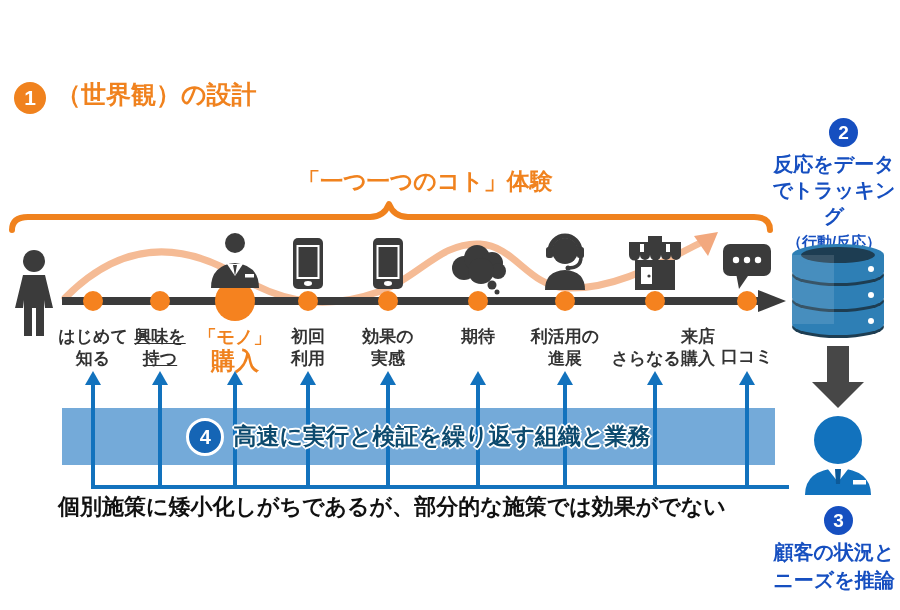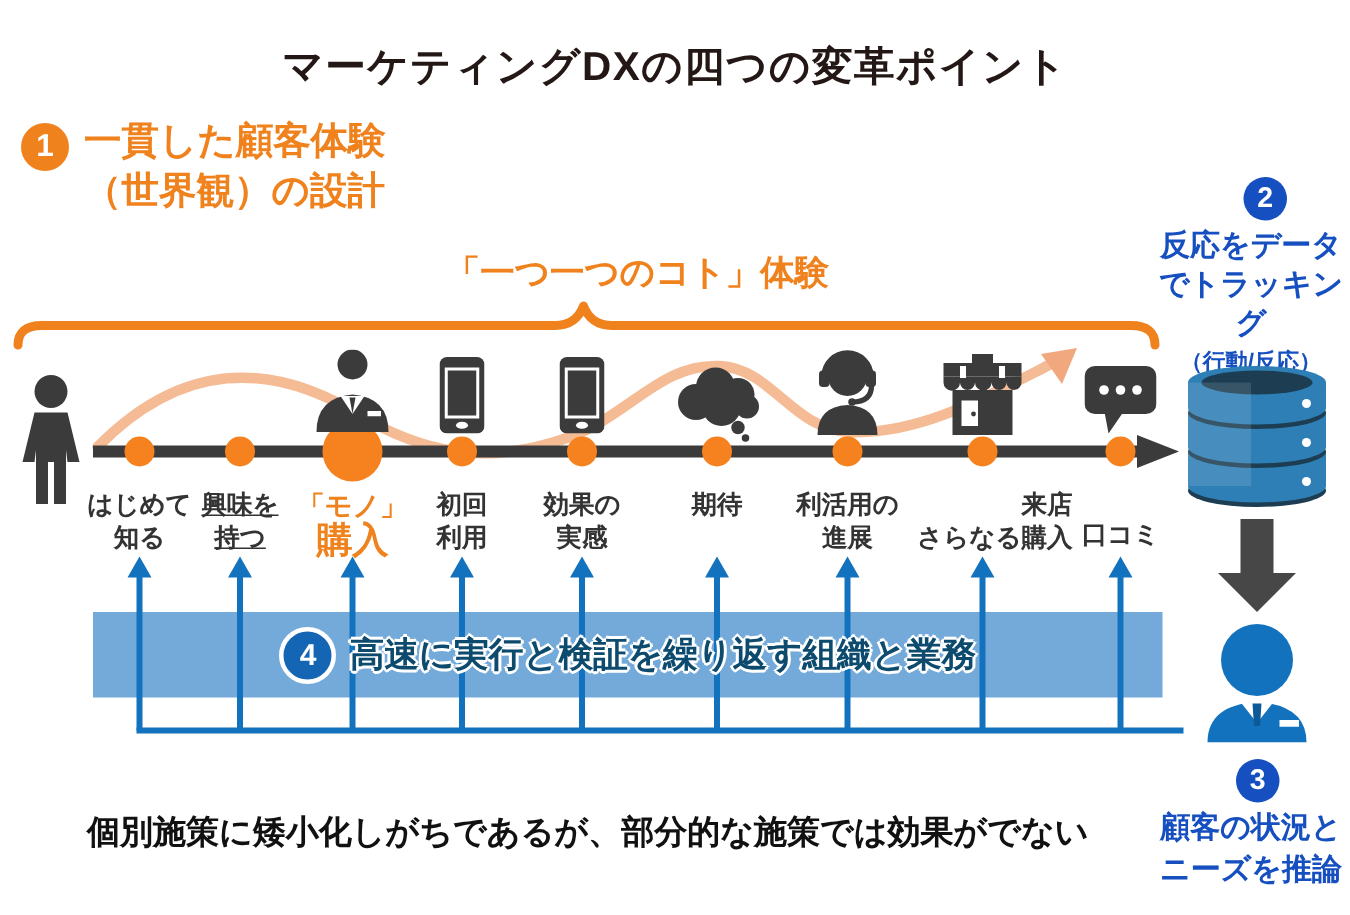--- a/index.html
+++ b/index.html
@@ -34,36 +34,34 @@
   
   .bar4{left:62px;top:408px;width:713px;height:57px;background:#74aad9;display:flex;align-items:center;justify-content:center;gap:9px;}
   .bar4-badge{width:32px;height:32px;line-height:32px;border-radius:50%;background:#1565b5;border:3px solid #fff;color:#fff;font-weight:bold;font-size:20px;text-align:center;z-index:4;}
   .bar4-text{font-size:23px;font-weight:bold;color:#0c4a6e;z-index:4;
     text-shadow:-2px 0 #fff,2px 0 #fff,0 -2px #fff,0 2px #fff,-1px -1px #fff,1px 1px #fff,-1px 1px #fff,1px -1px #fff;}
   
   .up-shaft{top:384px;width:4px;height:103px;background:#1272bd;z-index:3;}
   .up-head{top:371px;width:0;height:0;border-bottom:14px solid #1272bd;border-left:8px solid transparent;border-right:8px solid transparent;z-index:3;}
   .connector{left:91px;top:485px;width:698px;height:4px;background:#1272bd;}
   
-  .footer-note{left:58px;top:540px;font-size:22px;font-weight:bold;color:#111;}
+  .footer-note{left:58px;top:492px;font-size:22px;font-weight:bold;color:#111;}
   
   .p3-badge{left:824px;top:506px;width:29px;height:29px;line-height:29px;font-size:19px;}
   .p3-text{left:766px;top:538px;width:136px;text-align:center;font-size:20px;font-weight:bold;color:#164fc0;line-height:28px;}
   .icon{z-index:2;}
 </style>
 </head>
 <body>
 
 <div id="canvas">
 
-  <div class="abs title">マーケティングDXの四つの変革ポイント</div>
 
   <div class="abs badge orange p1-badge">1</div>
   <div class="abs p1-text">
-    <div>一貫した顧客体験</div>
     <div>（世界観）の設計</div>
   </div>
 
   <div class="abs badge blue p2-badge">2</div>
   <div class="abs brace-label">「一つ一つのコト」体験</div>
 
   <div class="abs p2-text">
     <div>反応をデータ</div>
     <div>でトラッキング</div>
     <div class="p2-sub">（行動/反応）</div>

